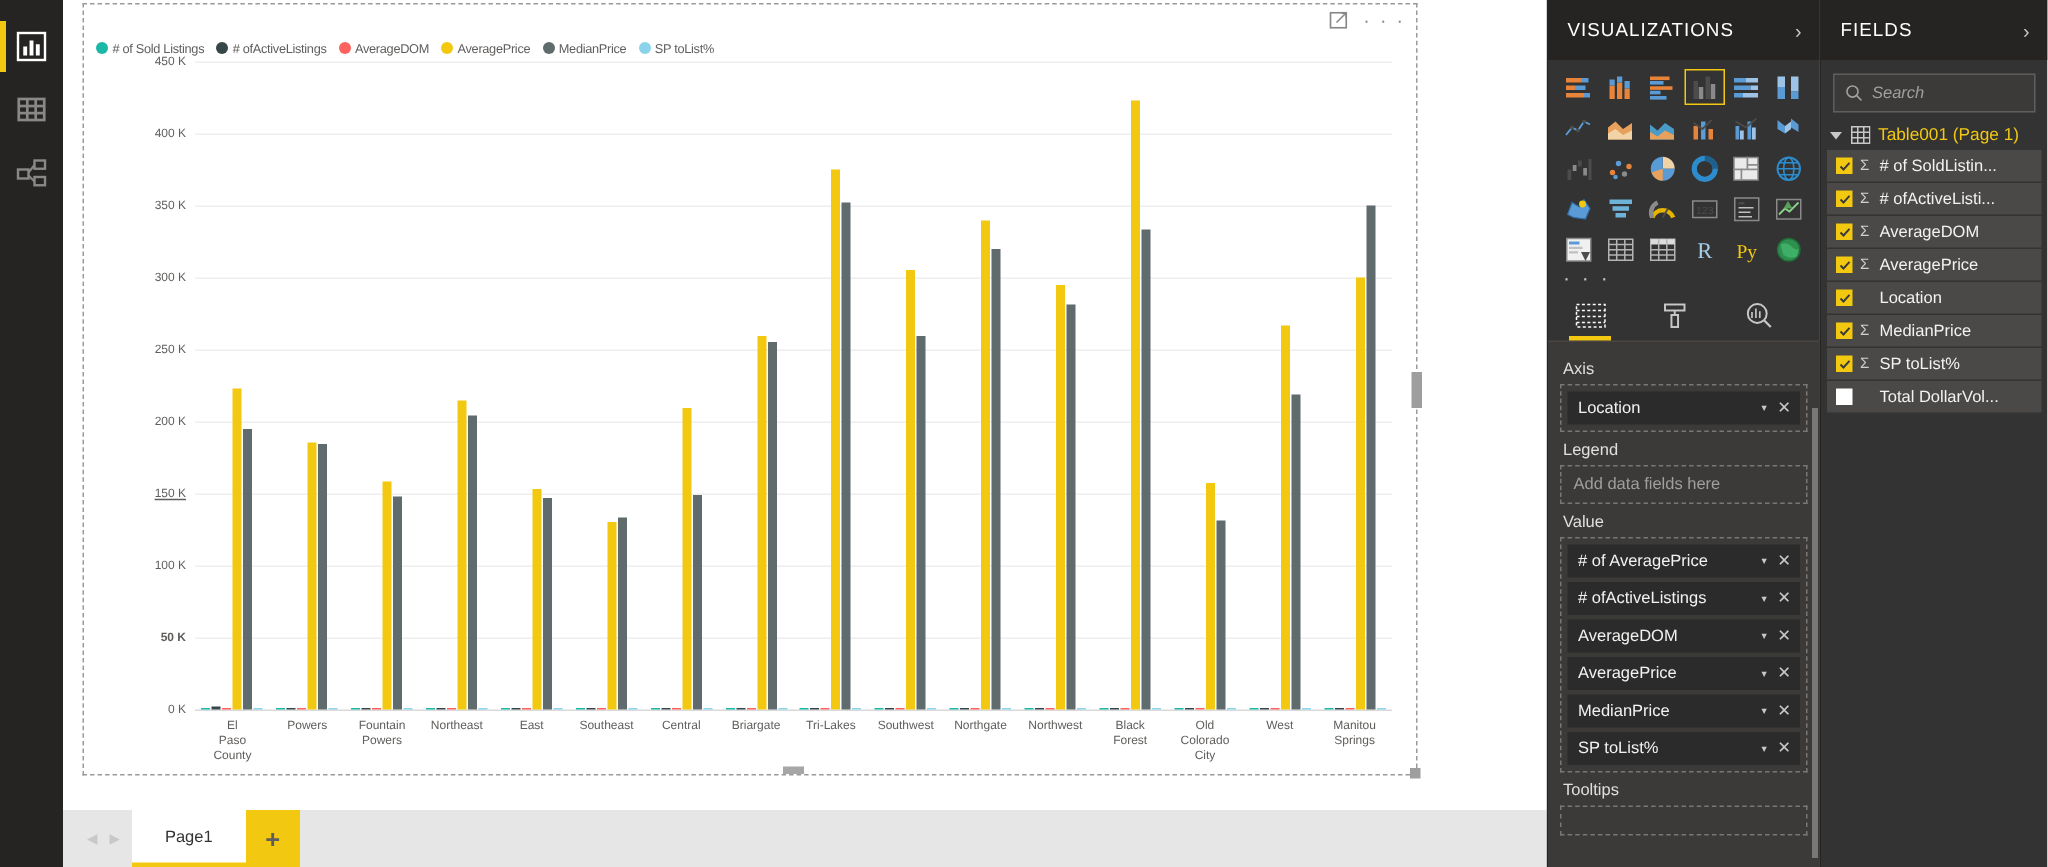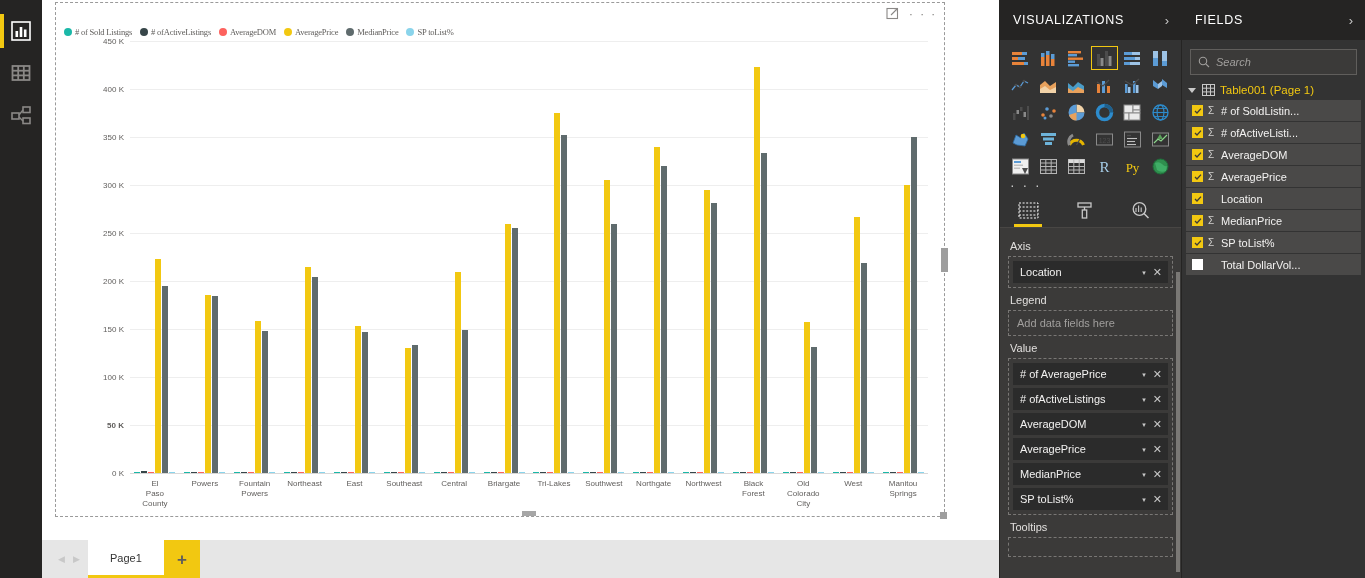--- a/index.html
+++ b/index.html
@@ -52,21 +52,21 @@
   .act { cursor: pointer; line-height: 0; }
   .dots { color: #8a8886; font-size: 13px; letter-spacing: 1.6px; line-height: 10px; }
 
   
   .legend {
     position: absolute; top: 24px; left: 8px; display: flex;
     align-items: center; gap: 8px; flex-wrap: nowrap;
   }
   .lg { display: flex; align-items: center; gap: 3px; }
   .lg-dot { width: 8px; height: 8px; border-radius: 50%; display: block; }
-  .lg-txt { font-size: 8.5px; color: #605e5c; white-space: nowrap; letter-spacing: -0.2px; font-family: Liberation Serif, serif; }
+  .lg-txt { font-size: 8.5px; color: #605e5c; white-space: nowrap; letter-spacing: -0.2px; }
 
   
   .plot { position: absolute; left: 0; top: 38px; right: 0; bottom: 0; }
   .yaxis { position: absolute; left: 0; top: 0; width: 74px; height: 432px; }
   .ytick {
     position: absolute; right: 6px; font-size: 8px; color: #605e5c;
     transform: translateY(-50%); white-space: nowrap;
   }
   .gridwrap { position: absolute; left: 74px; right: 16px; top: 0; height: 432px; }
   .grid-line {
@@ -125,21 +125,21 @@
     justify-content: center; cursor: pointer; color: #605e5c;
     font-size: 17px; font-weight: bold; line-height: 1;
   }
 
   
   .pane {
     background: #333333; height: 578px; flex: 0 0 auto;
     display: flex; flex-direction: column; color: #f3f2f1;
   }
   .pane.viz { width: 182px; border-left: 1px solid #252423; }
-  .pane.fields { width: 184px; border-left: 1px solid #252423; }
+  .pane.fields { width: 152px; border-left: 1px solid #252423; }
   .pane-head {
     height: 40px; background: #252423; display: flex; align-items: center;
     justify-content: space-between; padding: 0 12px 0 13px; flex: 0 0 40px;
   }
   .pane-title {
     font-size: 12.5px; letter-spacing: 0.7px; color: #ffffff; font-weight: normal;
   }
   .chev { color: #c8c8c8; font-size: 13px; line-height: 1; cursor: pointer; }
 
   
@@ -307,21 +307,21 @@
             <span class="lg-dot" style="background:#8ad4eb"></span>
             <span class="lg-txt">SP toList%</span>
           </div>
         </div>
 
         <div class="plot">
           <div class="yaxis" id="yaxis">
               <div class="ytick" style="top: 432px;">0 K</div>
               <div class="ytick" style="top: 384px; font-weight: bold;">50 K</div>
               <div class="ytick" style="top: 336px;">100 K</div>
-              <div class="ytick" style="top: 288px;">150 K</div>
+              <div class="ytick" style="top: 288px; text-decoration: underline;">150 K</div>
               <div class="ytick" style="top: 240px;">200 K</div>
               <div class="ytick" style="top: 192px;">250 K</div>
               <div class="ytick" style="top: 144px; margin-left: 24px;">300 K</div>
               <div class="ytick" style="top: 96px;">350 K</div>
               <div class="ytick" style="top: 48px;">400 K</div>
               <div class="ytick" style="top: 0px;">450 K</div>
             </div>
           <div class="gridwrap">
             <div id="gridlines">
                 <div class="grid-line base" style="top: 432px;"></div>

